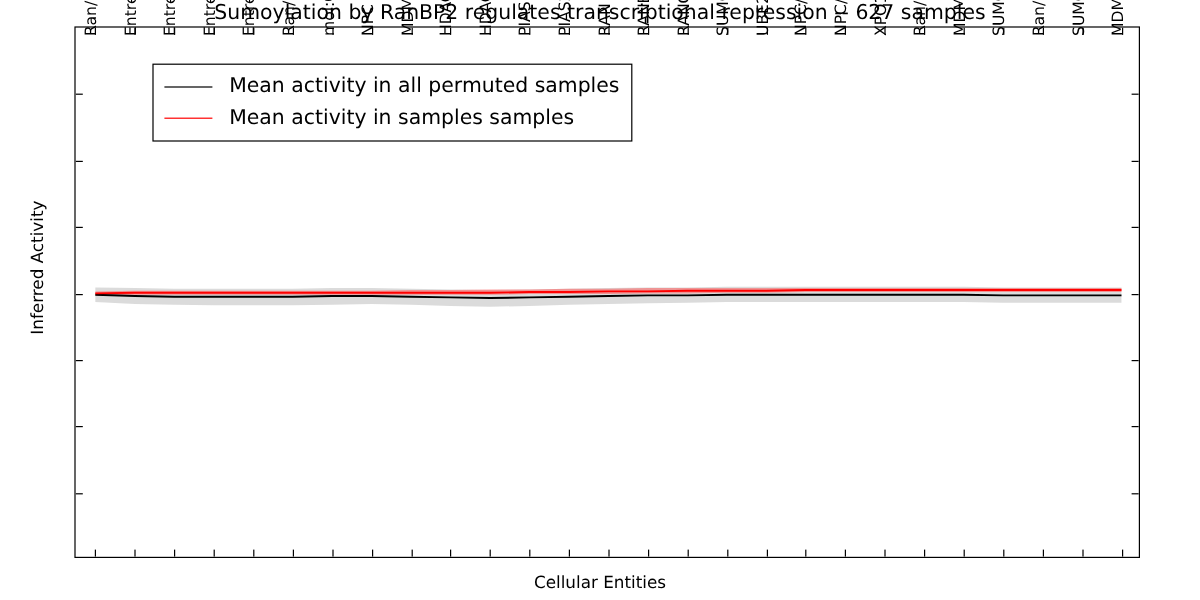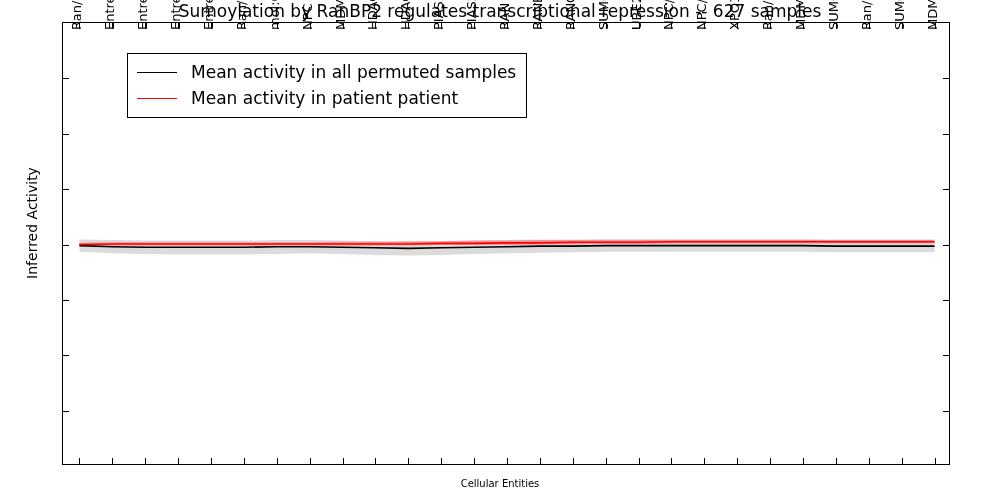--- a/index.html
+++ b/index.html
@@ -73,21 +73,21 @@
     left: auto;
     right: 0px;
   }
   
   #x-axis-label {
     position: absolute;
     left: 0;
     top: 478px;
     width: 1000px;
     text-align: center;
-    font-size: 10px;
+    font-size: 14px;
     white-space: nowrap;
   }
   .x-tick-mark {
     position: absolute;
     bottom: 0px;
     width: 0;
     height: 6px;
     border-left: 1.1px solid #000;
   }
   .x-tick-top {
@@ -157,21 +157,21 @@
         <path d="M16.44,221.50 L49.33,220.95 L82.22,220.95 L115.11,220.95 L148.00,220.95 L180.89,220.95 L213.78,220.95 L246.67,220.95 L279.56,220.95 L312.44,220.95 L345.33,220.95 L378.22,220.39 L411.11,220.39 L444.00,219.84 L476.89,219.84 L509.78,219.28 L542.67,219.28 L575.56,219.28 L608.44,218.73 L641.33,218.73 L674.22,218.73 L707.11,218.73 L740.00,218.73 L772.89,218.73 L805.78,218.73 L838.67,218.73 L871.56,218.73 " fill="none" stroke="#ff0000" stroke-width="1.6"></path>
       </svg>
 
     <div id="legend">
       <div class="legend-row">
         <span class="legend-swatch" style="border-top: 1.6px solid rgb(0, 0, 0);"></span>
         <span class="legend-text">Mean activity in all permuted samples</span>
       </div>
       <div class="legend-row">
         <span class="legend-swatch" style="border-top: 1.6px solid rgb(255, 0, 0);"></span>
-        <span class="legend-text">Mean activity in patient patient</span>
+        <span class="legend-text">Mean activity in samples samples</span>
       </div>
     </div>
   <div class="y-tick-mark" style="top: 55.375px;"></div>
       <div class="y-tick-mark inner-right" style="top: 55.375px;"></div>
       <div class="y-tick-mark" style="top: 110.75px;"></div>
       <div class="y-tick-mark inner-right" style="top: 110.75px;"></div>
       <div class="y-tick-mark" style="top: 166.125px;"></div>
       <div class="y-tick-mark inner-right" style="top: 166.125px;"></div>
       <div class="y-tick-mark" style="top: 221.5px;"></div>
       <div class="y-tick-mark inner-right" style="top: 221.5px;"></div>

